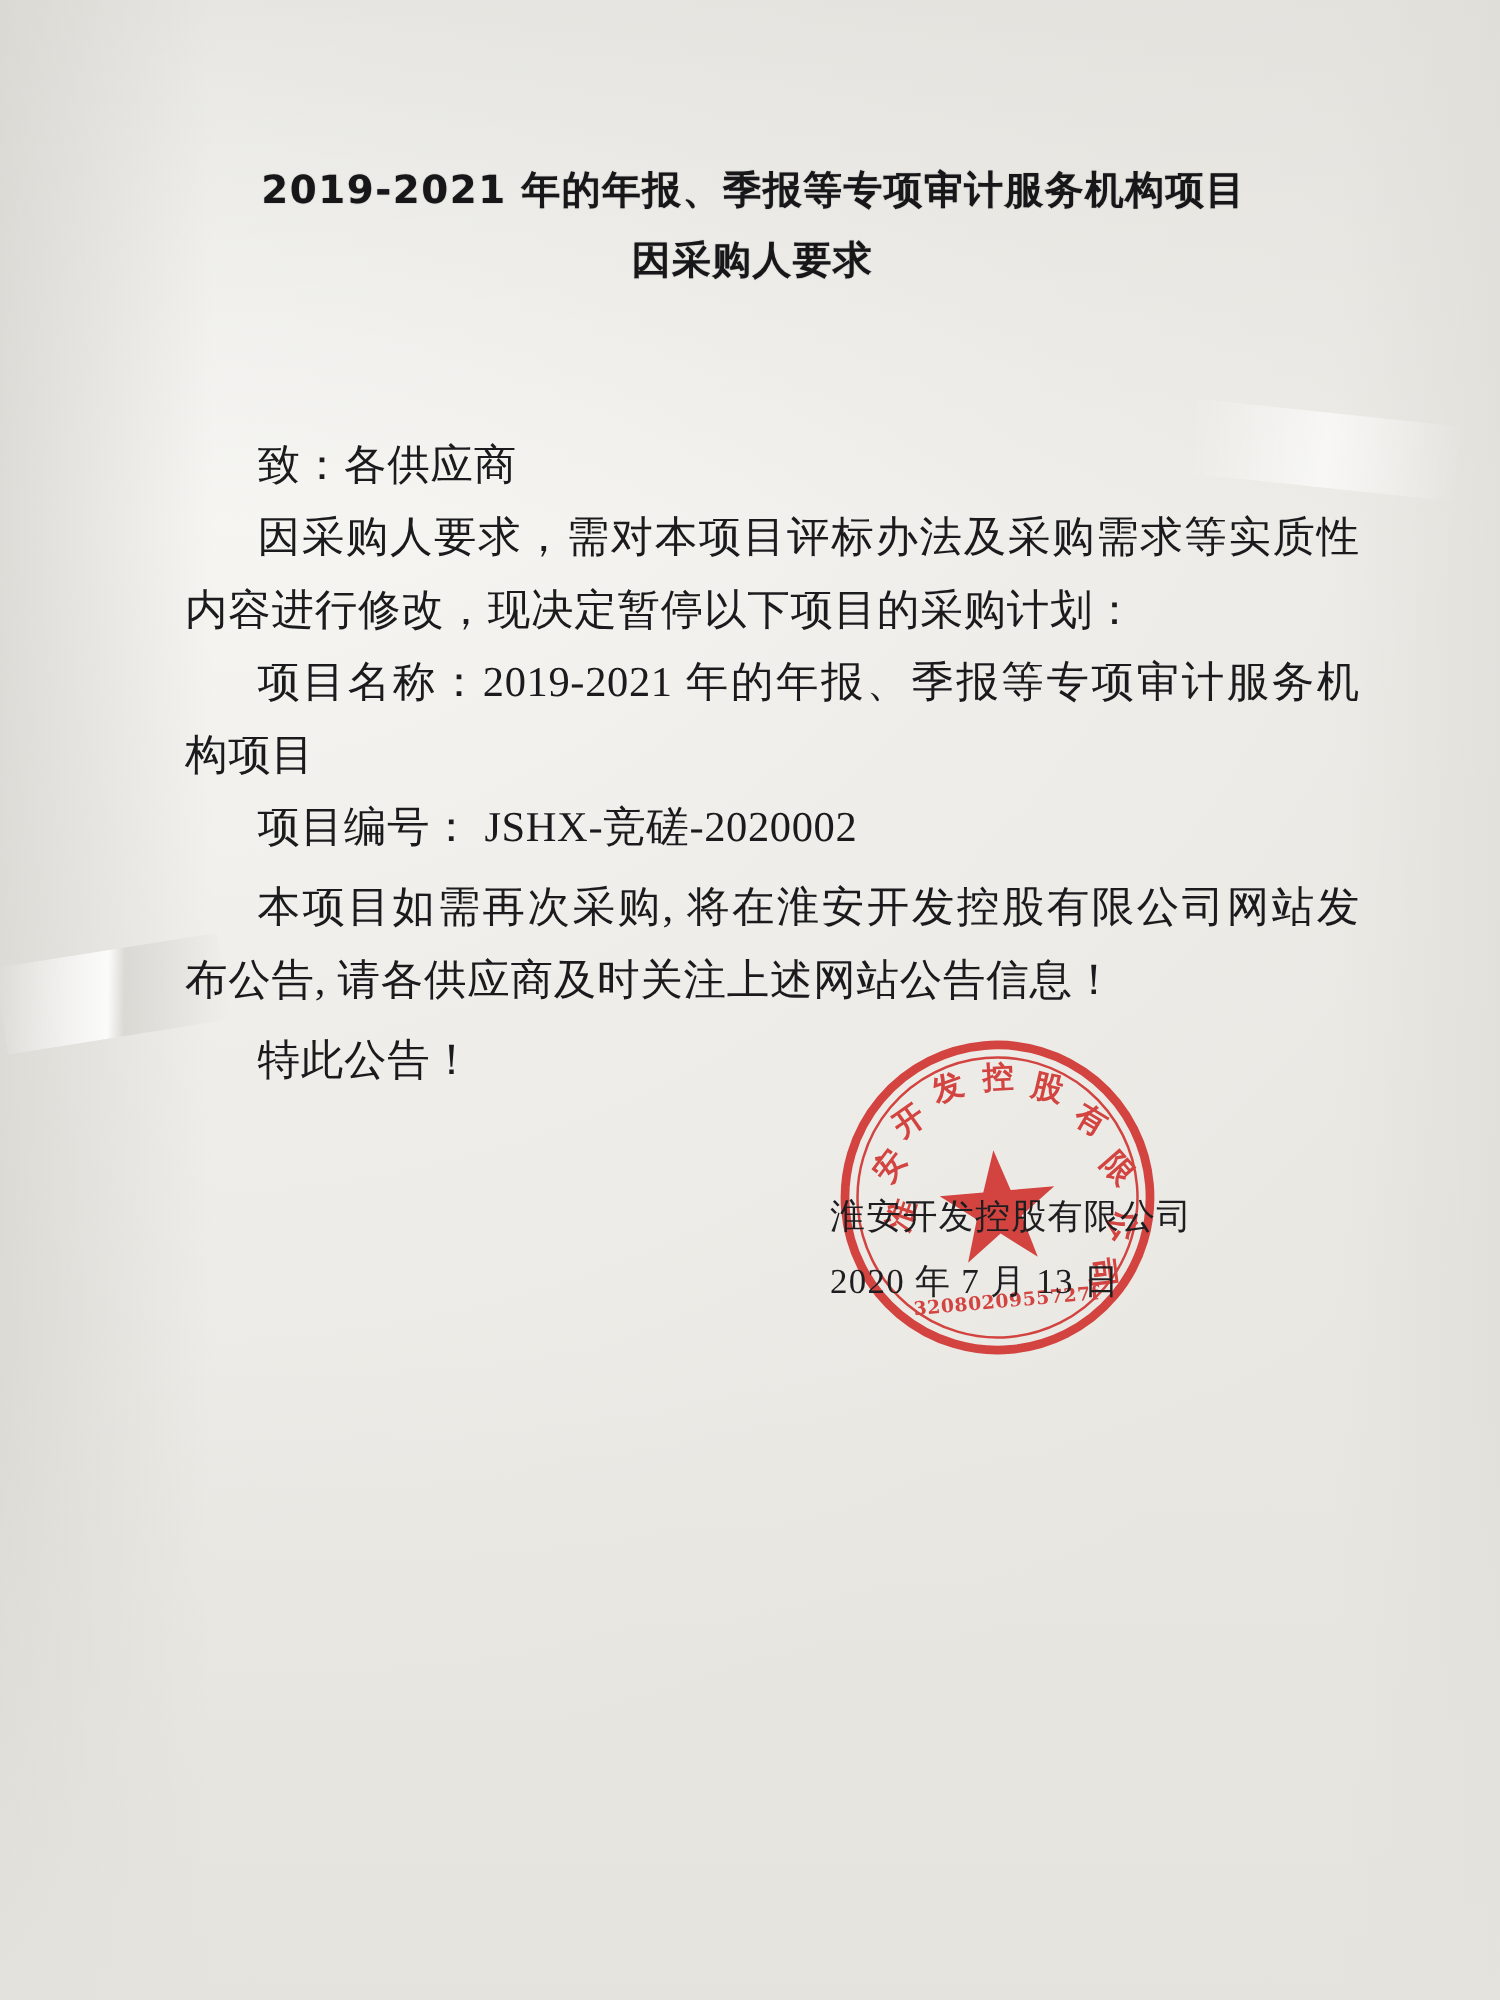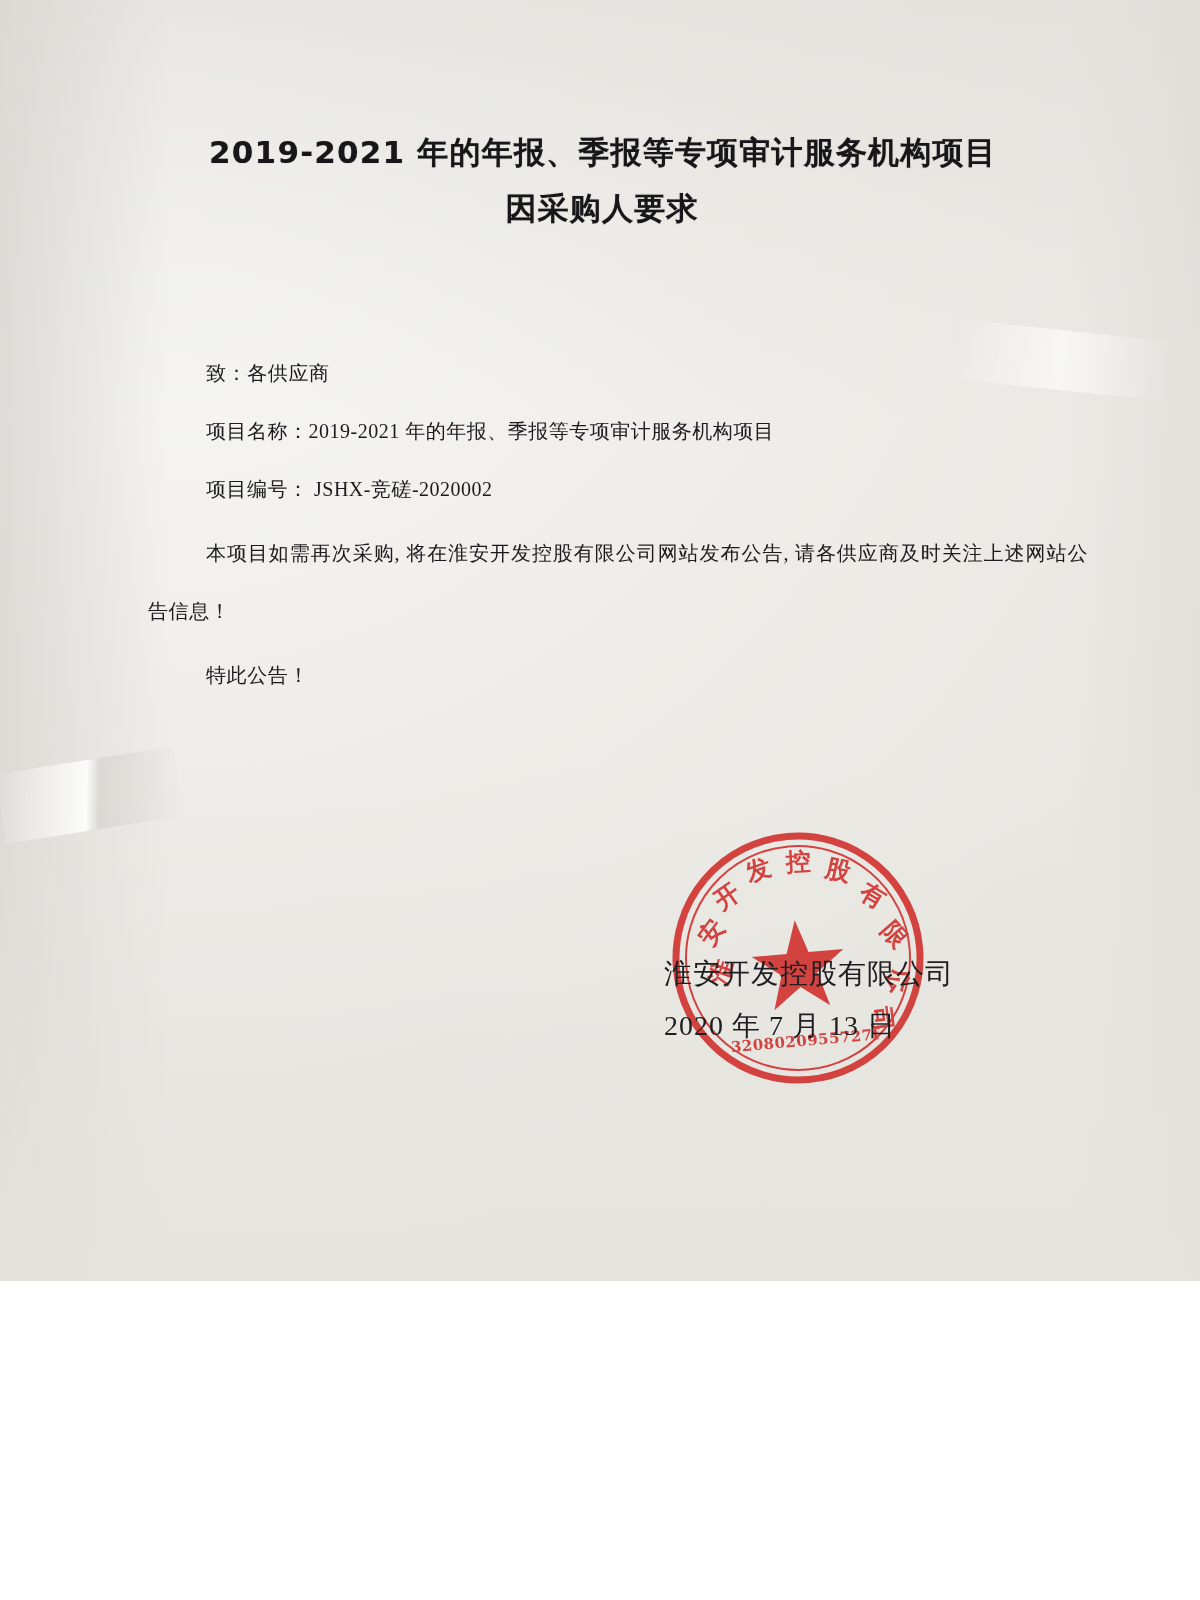--- a/index.html
+++ b/index.html
@@ -9,21 +9,21 @@
   }
   body {
     width: 1200px;
     height: 1600px;
     overflow: hidden;
     font-family: "Liberation Serif", serif;
   }
   #page {
     position: relative;
     width: 1200px;
-    height: 1281px;
+    height: 1600px;
     background: #f2f1ed;
     background-image:
       radial-gradient(circle at 12% 4%, #fbfbf9 0%, #efeeea 40%, #e8e7e2 75%),
       linear-gradient(115deg, rgba(255,255,255,0.55) 0%, rgba(236,235,230,0.2) 45%, rgba(214,213,208,0.35) 100%);
     overflow: hidden;
   }
   
   #shade-top {
     position: absolute;
     left: 0; top: 0; width: 1200px; height: 420px;
@@ -85,21 +85,21 @@
 
   
   #body-block {
     position: absolute;
     left: 148px;
     top: 344px;
     width: 940px;
   }
   .para {
     font-family: "Liberation Serif", serif;
-    font-size: 20px;
+    font-size: 34px;
     line-height: 58px;
     color: #1b1b1e;
     letter-spacing: 0.6px;
     text-align: justify;
     text-justify: inter-ideograph;
   }
   .indent { text-indent: 58px; }
   .para-gap { margin-top: 6px; }
   .mono-num {
     font-family: "Liberation Serif", serif;
@@ -154,20 +154,21 @@
 
   <div id="title-block">
     <div class="title-line" id="title-line-1">2019-2021 年的年报、季报等专项审计服务机构项目</div>
     <div class="title-line" id="title-line-2">因采购人要求</div>
   </div>
 
   <div id="body-block">
 
     <div class="para indent">致：各供应商</div>
 
+    <div class="para indent">因采购人要求，需对本项目评标办法及采购需求等实质性内容进行修改，现决定暂停以下项目的采购计划：</div>
 
     <div class="para indent mono-num">项目名称：2019-2021 年的年报、季报等专项审计服务机构项目</div>
 
     <div class="para indent mono-num">项目编号： JSHX-竞磋-2020002</div>
 
     <div class="para indent para-gap">本项目如需再次采购, 将在淮安开发控股有限公司网站发布公告, 请各供应商及时关注上述网站公告信息！</div>
 
     <div class="para indent para-gap">特此公告！</div>
   </div>
 

